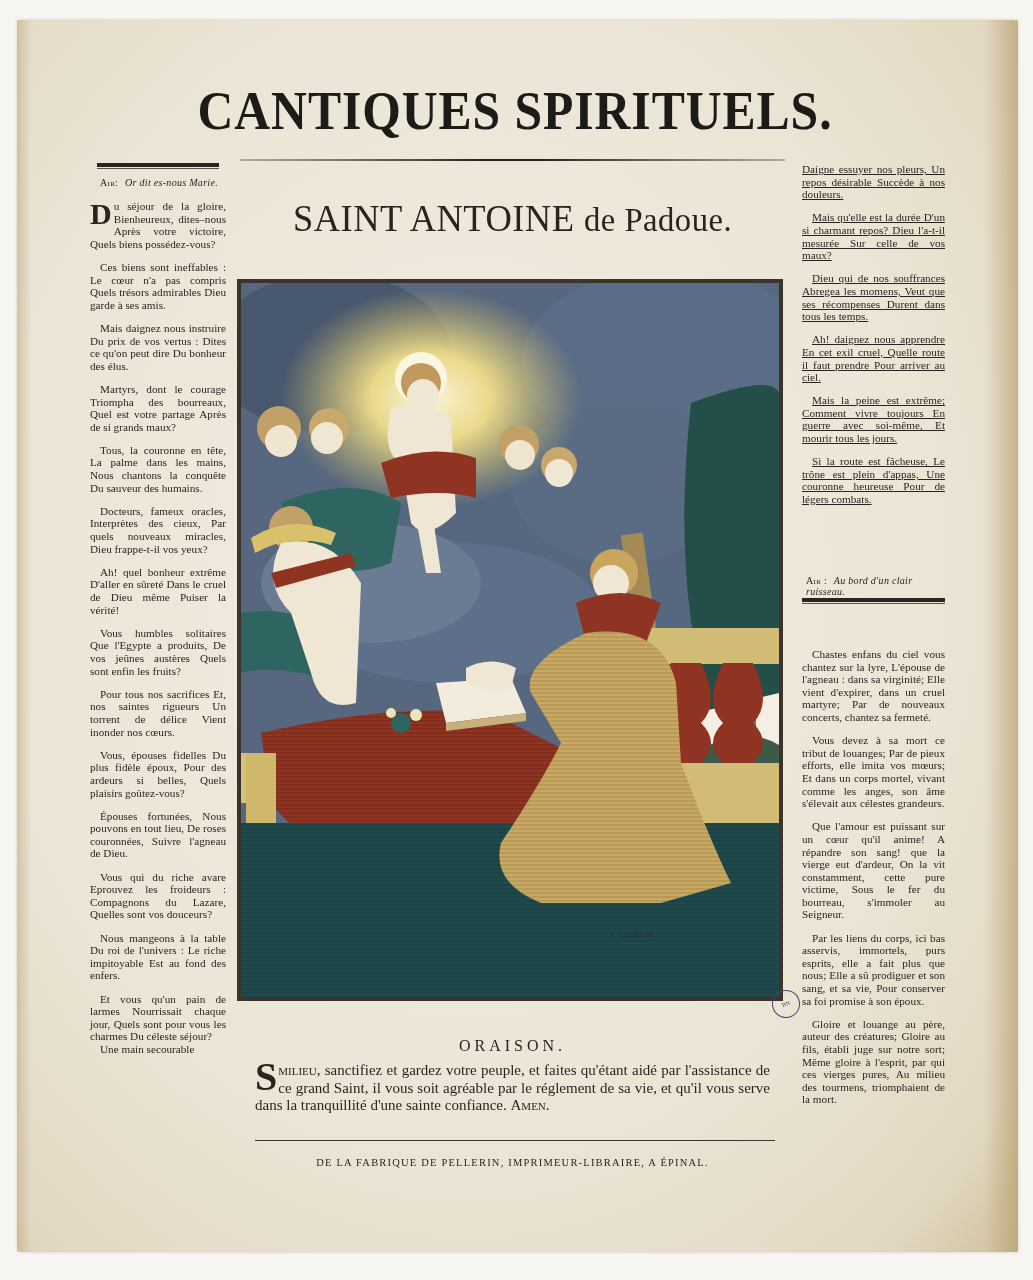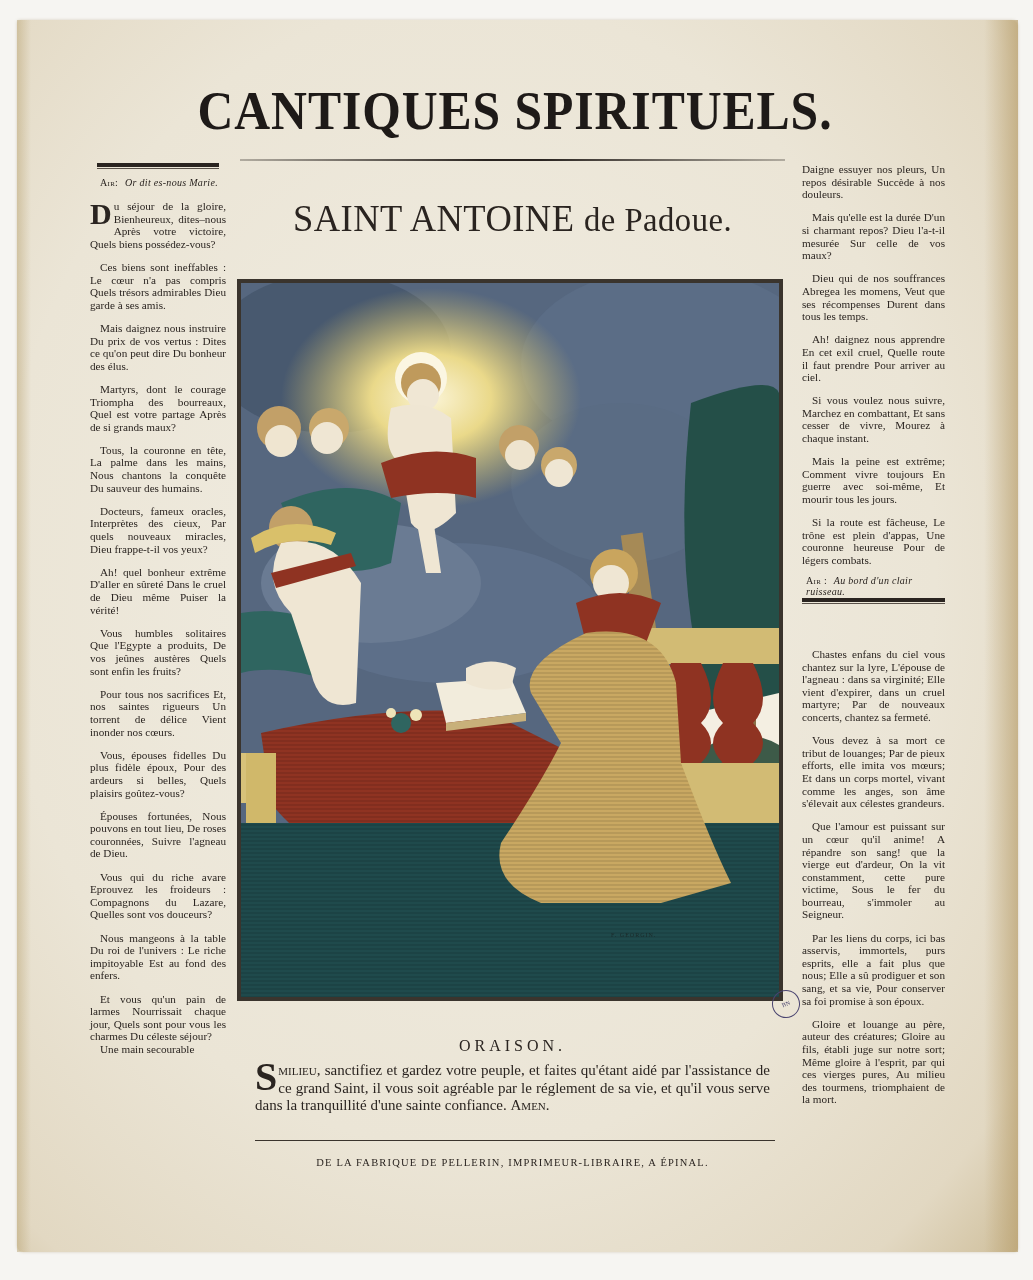--- a/index.html
+++ b/index.html
@@ -205,26 +205,25 @@
     <circle cx="370" cy="300" r="18" fill="#efe6d3"></circle>
     <path d="M335 320 Q380 300 420 320 L405 360 Q370 350 345 360 Z" fill="#8f3322"></path>
     <path d="M345 350 Q420 340 435 400 L440 480 Q470 560 490 600 L420 620 L300 620 Q250 600 260 560 Q300 500 320 460 L290 410 Q280 380 345 350 Z" fill="#c9a862"></path>
     <path d="M345 350 Q420 340 435 400 L440 480 Q470 560 490 600 L420 620 L300 620 Q250 600 260 560 Q300 500 320 460 L290 410 Q280 380 345 350 Z" fill="url(#hatch)"></path>
     <path d="M225 385 Q250 372 275 385 L270 405 Q245 410 225 400 Z" fill="#efe6d3"></path>
   </svg>
 </div>
 <div class="signature">F. GEORGIN.</div>
 <div class="stamp">BN</div>
 
-<div class="column" id="right-col" style="left:802px; top:163px; width:143px;">
+<div class="column" id="right-col" style="left:802px; top:163px; width:143px;text-decoration:underline;">
   <p class="stanza first">Daigne essuyer nos pleurs, Un repos désirable Succède à nos douleurs.</p>
   <p class="stanza">Mais qu'elle est la durée D'un si charmant repos? Dieu l'a-t-il mesurée Sur celle de vos maux?</p>
   <p class="stanza">Dieu qui de nos souffrances Abregea les momens, Veut que ses récompenses Durent dans tous les temps.</p>
   <p class="stanza">Ah! daignez nous apprendre En cet exil cruel, Quelle route il faut prendre Pour arriver au ciel.</p>
-  <p class="stanza">Si vous voulez nous suivre, Marchez en combattant, Et sans cesser de vivre, Mourez à chaque instant.</p>
   <p class="stanza">Mais la peine est extrême; Comment vivre toujours En guerre avec soi-même, Et mourir tous les jours.</p>
   <p class="stanza">Si la route est fâcheuse, Le trône est plein d'appas, Une couronne heureuse Pour de légers combats.</p>
 </div>
 <div class="col-rule" style="left:802px; top:598px; width:143px;"></div>
 <div class="air" style="left:806px; top:575px; width:140px; ">
   <span class="air-label">Air :</span>
   <span class="air-tune">Au bord d'un clair ruisseau.</span>
 </div>
 <div class="column" style="left:802px; top:648px; width:143px;">
   <p class="stanza">Chastes enfans du ciel vous chantez sur la lyre, L'épouse de l'agneau : dans sa virginité; Elle vient d'expirer, dans un cruel martyre; Par de nouveaux concerts, chantez sa fermeté.</p>

